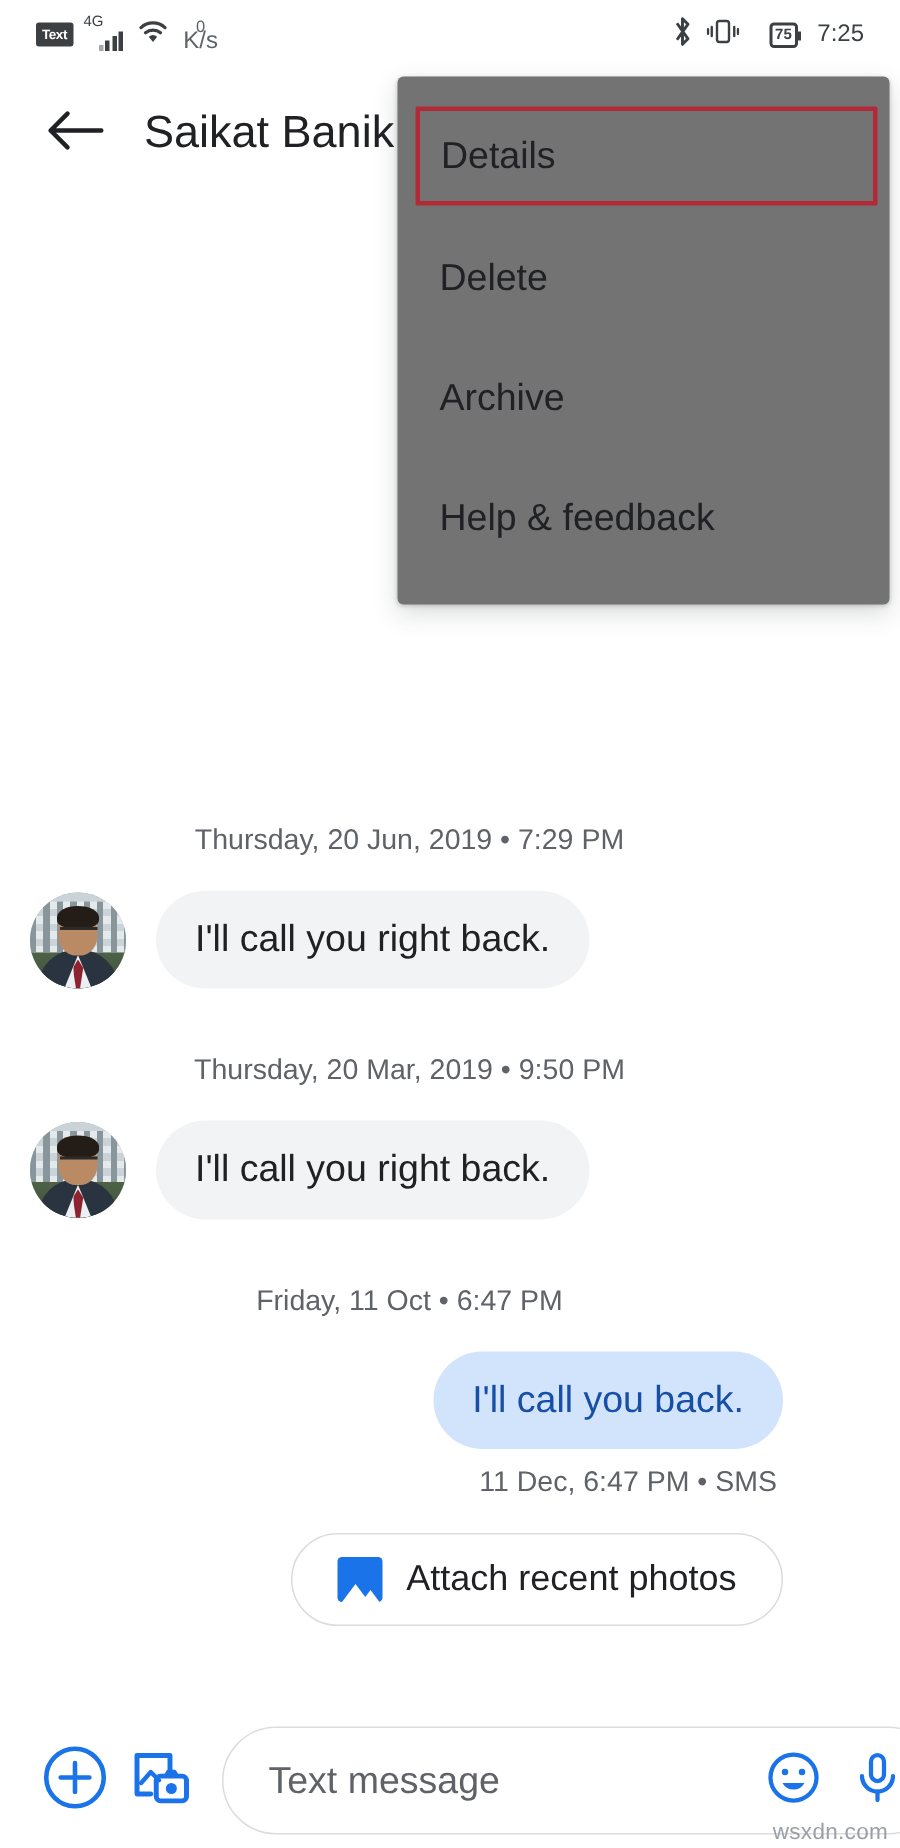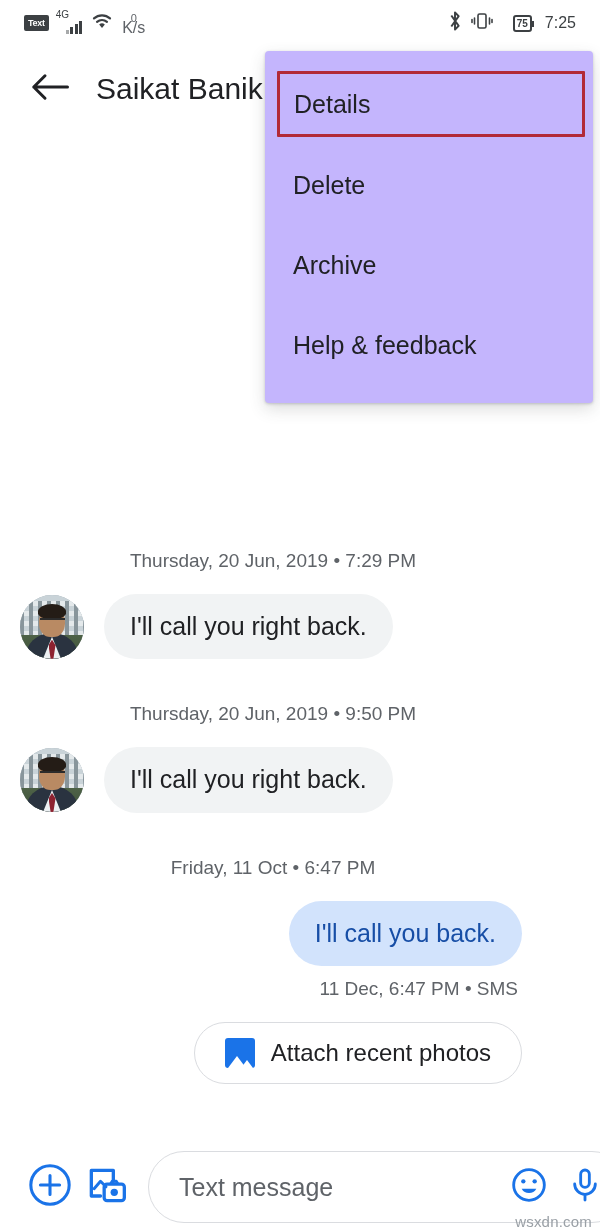--- a/index.html
+++ b/index.html
@@ -126,21 +126,21 @@
     margin-left: 22px;
     white-space: nowrap;
   }
 
   
   .menu {
     position: absolute;
     top: 51px;
     left: 265px;
     width: 328px;
-    background: #c4b5fd;
+    background: #737373;
     border-radius: 4px;
     box-shadow: 0 1px 3px rgba(60,64,67,.25), 0 6px 16px rgba(60,64,67,.18);
     padding: 14px 0 18px 0;
     z-index: 20;
   }
   .menu-item {
     height: 80px;
     display: flex;
     align-items: center;
     padding-left: 28px;
@@ -450,21 +450,21 @@
         <span class="body"></span>
         <span class="shirt"></span>
         <span class="tie"></span>
         <span class="head"></span>
         <span class="hair"></span>
         <span class="glasses"></span>
       </div>
       <div class="bubble in">I'll call you right back.</div>
     </div>
 
-    <div class="daystamp" style="margin-top:44px">Thursday, 20 Jun, 2019 • 9:50 PM</div>
+    <div class="daystamp" style="margin-top:44px">Thursday, 20 Mar, 2019 • 9:50 PM</div>
     <div class="row in" style="margin-top:22px">
       <div class="avatar">
         <span class="bg-building"></span>
         <span class="windows"></span>
         <span class="body"></span>
         <span class="shirt"></span>
         <span class="tie"></span>
         <span class="head"></span>
         <span class="hair"></span>
         <span class="glasses"></span>

